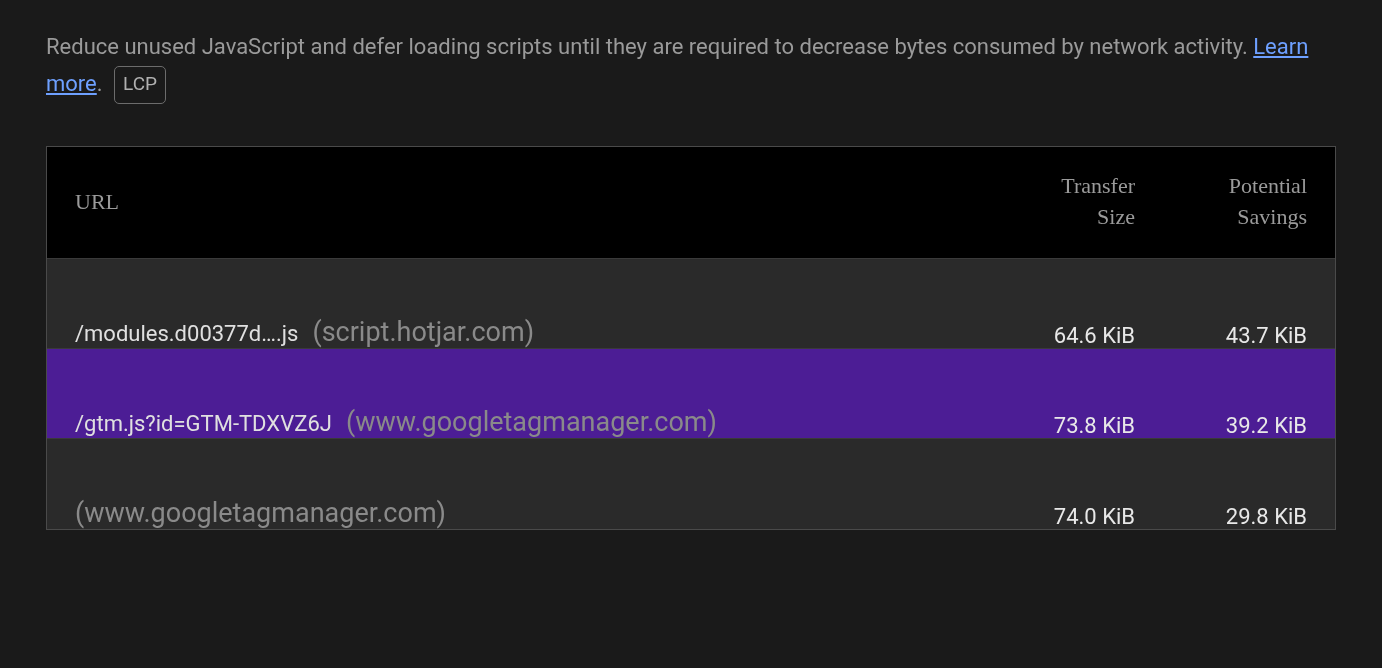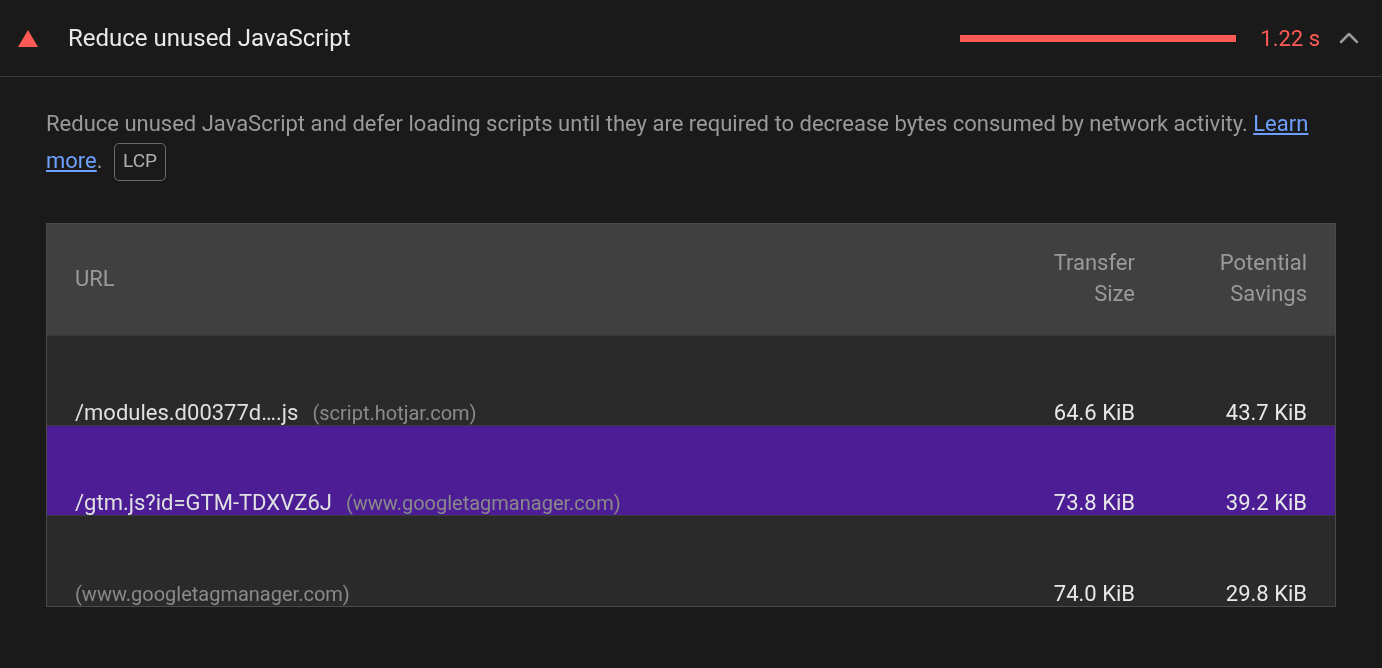--- a/index.html
+++ b/index.html
@@ -89,21 +89,22 @@
   }
   .tbl-row {
     display: flex;
     align-items: center;
     padding: 0 28px;
     border-bottom: 1px solid #3a3a3a;
   }
   .tbl-row:last-child { border-bottom: none; }
   .tbl-head {
     height: 112px;
-    background: #404040;
+    background: #000000;
+    font-family: Liberation Serif, serif;
   }
   .tbl-body-row { height: 90px; align-items: flex-end; }
   .tbl-body-row.odd { background: #2a2a2a; }
   .tbl-body-row.even { background: #4c1d95; }
 
   .col-url { flex: 1; display: flex; align-items: baseline; gap: 14px; min-width: 0; }
   .col-size { width: 172px; text-align: right; }
   .col-save { width: 172px; text-align: right; }
 
   .th {
@@ -112,46 +113,35 @@
     line-height: 1.4;
   }
   .th.right { text-align: right; white-space: pre-line; }
 
   .url-path {
     font-size: 22px;
     color: #e0e0e0;
     white-space: nowrap;
   }
   .url-host {
-    font-size: 20px;
+    font-size: 27px;
     color: #8a8a8a;
     white-space: nowrap;
   }
   .cell-val {
     font-size: 22px;
     color: #e8e8e8;
     white-space: nowrap;
   }
 </style>
 </head>
 <body>
 
 <div class="audit">
 
-  <div class="audit-header">
-    <div class="tri-icon"></div>
-    <div class="audit-title">Reduce unused JavaScript</div>
-    <div class="spark-bar"></div>
-    <div class="timing">1.22 s</div>
-    <div class="chevron">
-      <svg width="20" height="12" viewBox="0 0 20 12" fill="none">
-          <path d="M2 10 L10 2 L18 10" stroke-width="2.5" stroke-linecap="round" stroke-linejoin="round"></path>
-        </svg>
-    </div>
-  </div>
 
   <div class="audit-body">
     <p class="desc">
       <span>Reduce unused JavaScript and defer loading scripts until they are required to decrease bytes consumed by network activity. </span><a class="learn">Learn more</a><span class="dot">.</span>
       <span class="lcp-badge">LCP</span>
     </p>
 
     <div class="tbl">
       <div class="tbl-row tbl-head">
         <div class="col-url th">URL</div>

